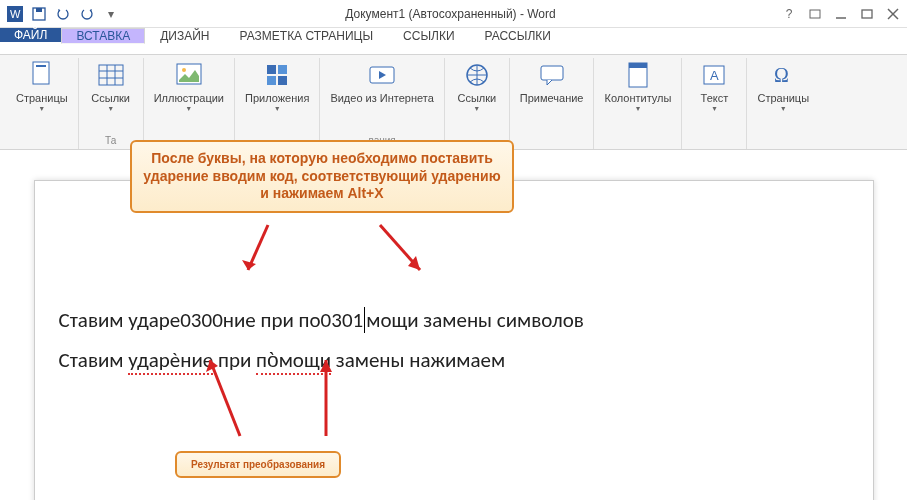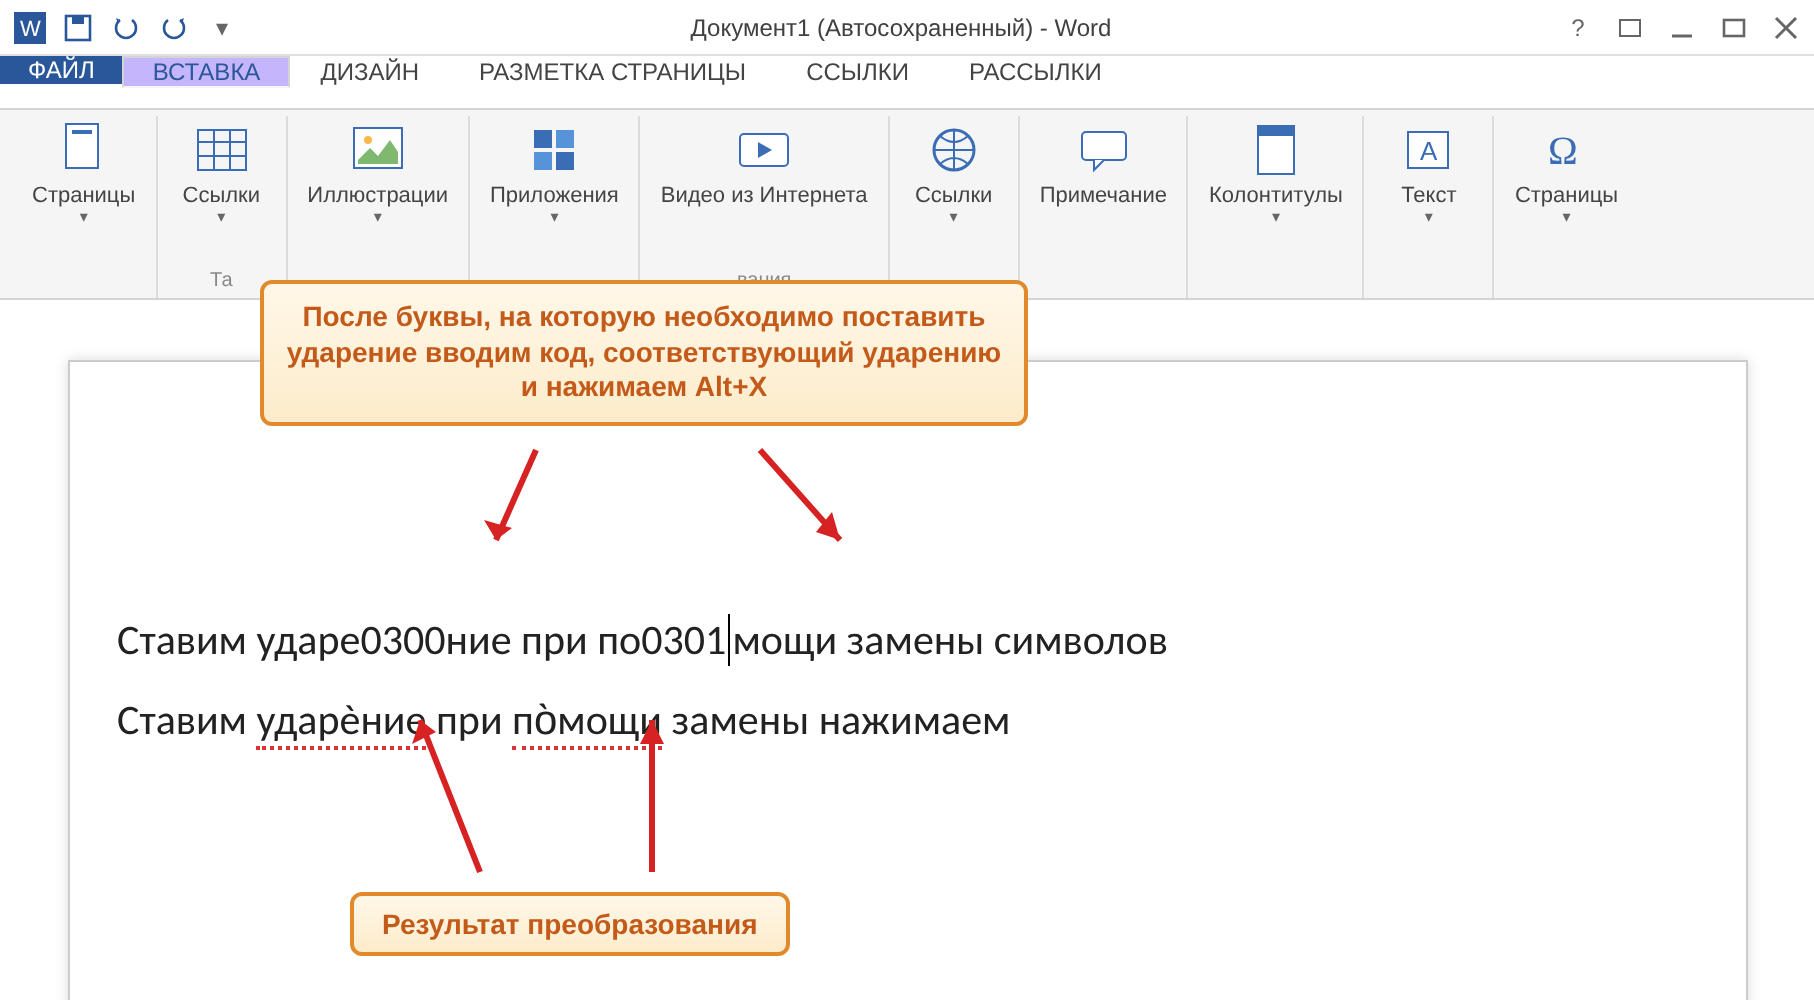--- a/index.html
+++ b/index.html
@@ -117,21 +117,21 @@
   }
   .callout2 {
     position:absolute;
     bottom: 22px;
     left: 175px;
     background: linear-gradient(#fff7e8,#fdeccb);
     border: 2px solid #e08a2c;
     border-radius: 6px;
     color: #c35a1a;
     font-weight: 600;
-    font-size: 14px;
+    font-size: 10px;
     padding: 6px 14px;
     z-index: 5;
   }
   .docline {
     font-size: 21px;
     color: #222;
     margin: 6px 0;
     font-family: Calibri, "Segoe UI", sans-serif;
   }
   .docline .cursor { border-left: 1px solid #000; margin: 0 1px; }

